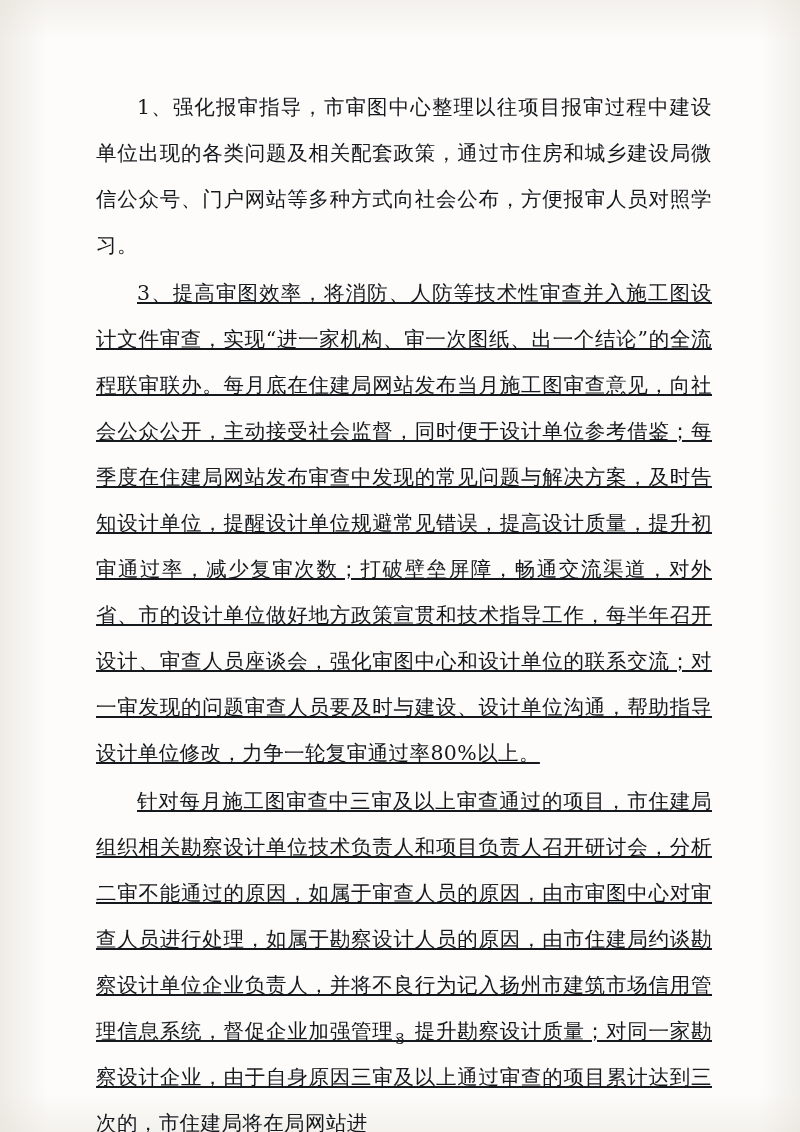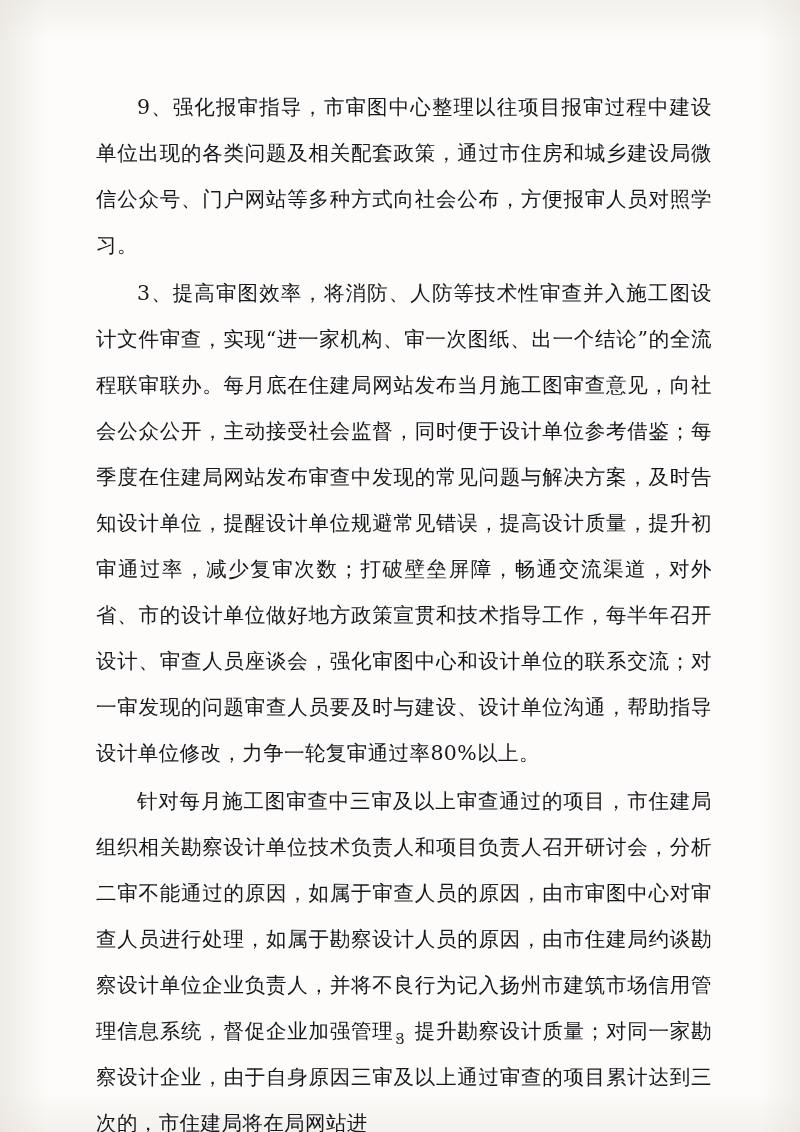--- a/index.html
+++ b/index.html
@@ -40,35 +40,36 @@
     text-align: justify;
     text-justify: inter-character;
   }
   .para {
     margin: 0 0 2px 0;
     text-indent: 2em;
     white-space: normal;
   }
   .para + .para {
     margin-top: 1px;
+    text-decoration: underline;
   }
   .page-number {
     position: absolute;
     left: 0;
     right: 0;
     top: 1030px;
     text-align: center;
     font-family: "DejaVu Serif", "Liberation Serif", serif;
     font-size: 15px;
     color: #1b1e22;
   }
 </style>
 </head>
 <body>
 
 <div class="page">
   <div class="doc-body">
-    <p class="para">9、强化报审指导，市审图中心整理以往项目报审过程中建设单位出现的各类问题及相关配套政策，通过市住房和城乡建设局微信公众号、门户网站等多种方式向社会公布，方便报审人员对照学习。</p>
+    <p class="para">1、强化报审指导，市审图中心整理以往项目报审过程中建设单位出现的各类问题及相关配套政策，通过市住房和城乡建设局微信公众号、门户网站等多种方式向社会公布，方便报审人员对照学习。</p>
     <p class="para">3、提高审图效率，将消防、人防等技术性审查并入施工图设计文件审查，实现“进一家机构、审一次图纸、出一个结论”的全流程联审联办。每月底在住建局网站发布当月施工图审查意见，向社会公众公开，主动接受社会监督，同时便于设计单位参考借鉴；每季度在住建局网站发布审查中发现的常见问题与解决方案，及时告知设计单位，提醒设计单位规避常见错误，提高设计质量，提升初审通过率，减少复审次数；打破壁垒屏障，畅通交流渠道，对外省、市的设计单位做好地方政策宣贯和技术指导工作，每半年召开设计、审查人员座谈会，强化审图中心和设计单位的联系交流；对一审发现的问题审查人员要及时与建设、设计单位沟通，帮助指导设计单位修改，力争一轮复审通过率80%以上。</p>
     <p class="para">针对每月施工图审查中三审及以上审查通过的项目，市住建局组织相关勘察设计单位技术负责人和项目负责人召开研讨会，分析二审不能通过的原因，如属于审查人员的原因，由市审图中心对审查人员进行处理，如属于勘察设计人员的原因，由市住建局约谈勘察设计单位企业负责人，并将不良行为记入扬州市建筑市场信用管理信息系统，督促企业加强管理、提升勘察设计质量；对同一家勘察设计企业，由于自身原因三审及以上通过审查的项目累计达到三次的，市住建局将在局网站进</p>
   </div>
   <div class="page-number">3</div>
 </div>
 
 </body></html>

